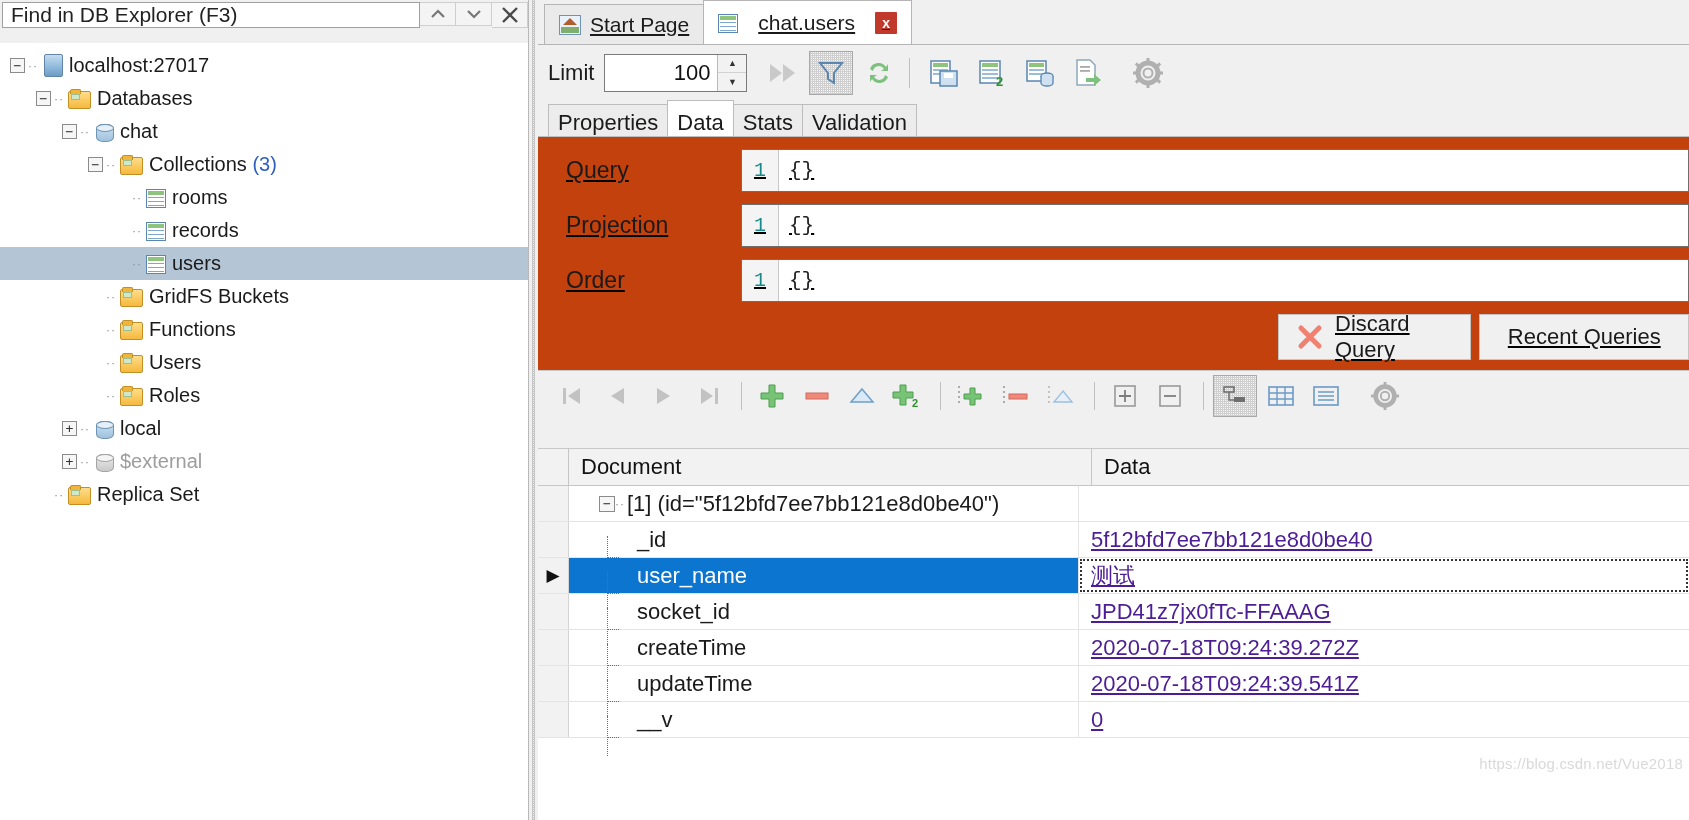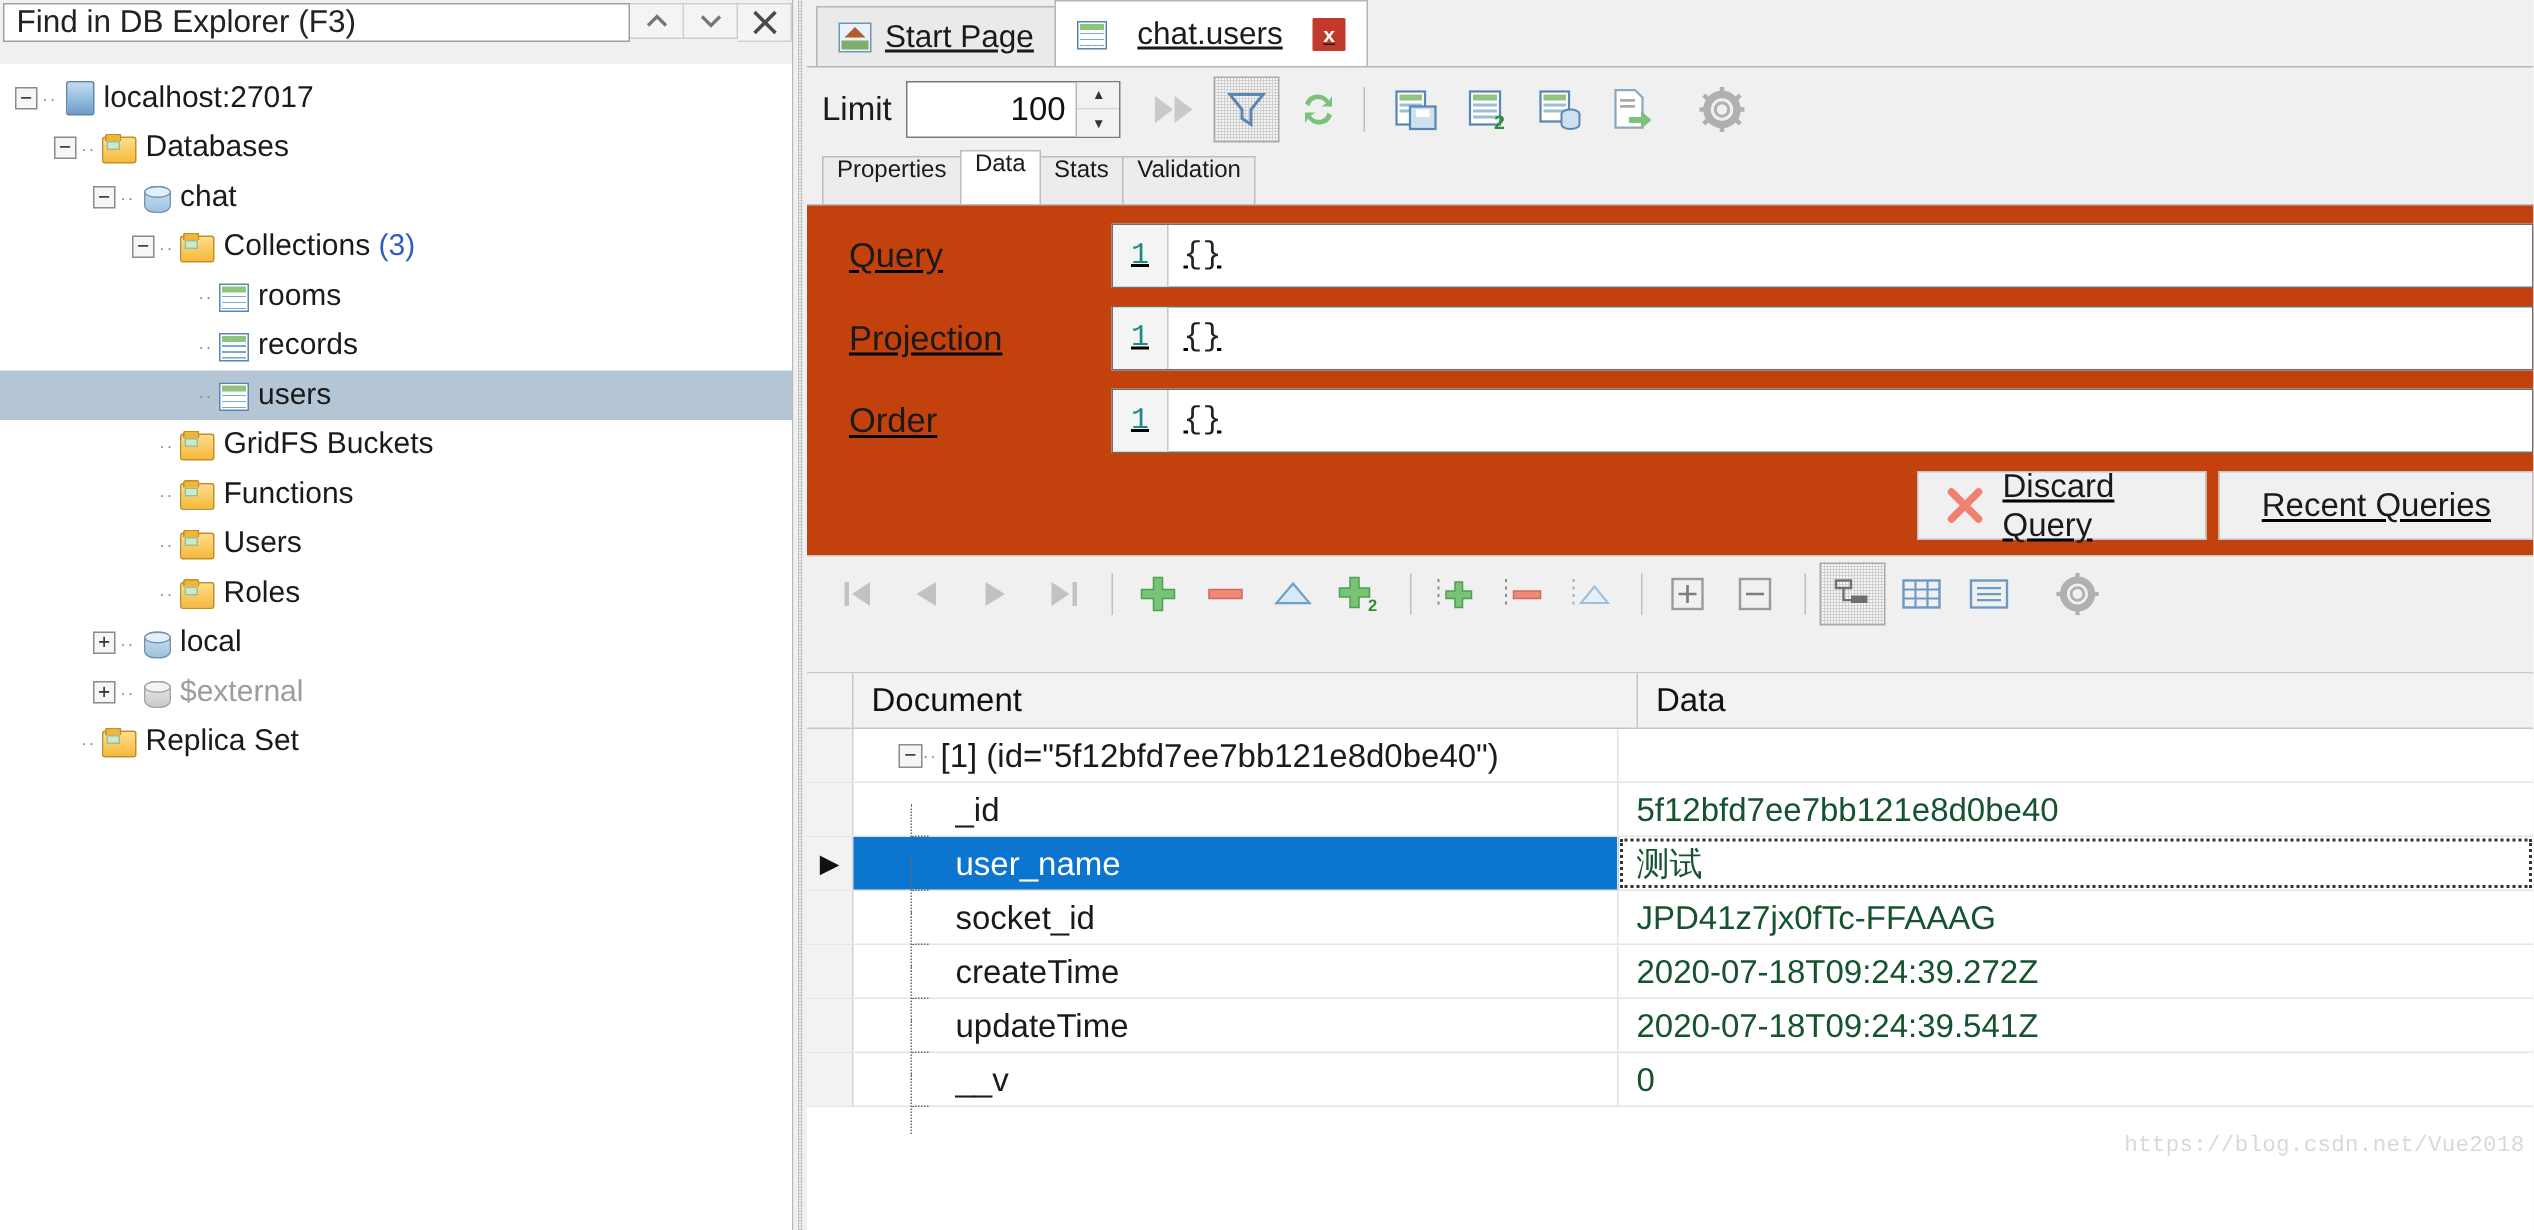--- a/index.html
+++ b/index.html
@@ -181,22 +181,22 @@
     background-size:2px 2px;background-color:#f6f6f6;
   }
   .tb-sep{width:1px;height:30px;background:#bfbfbf;margin:0 8px;}
 
   
   .subtabs{
     display:flex;align-items:flex-end;padding-left:10px;height:36px;
     background:#f0f0f0;
   }
   .subtab{
-    height:32px;padding:0 9px;display:flex;align-items:flex-start;
-    font-size:16px;color:#1a1a1a;border:1px solid #bdbdbd;border-bottom:none;
+    height:32px;padding:0 9px;display:flex;align-items:flex-end;
+    font-size:22px;color:#1a1a1a;border:1px solid #bdbdbd;border-bottom:none;
     background:#ececec;margin-right:-1px;box-sizing:border-box;
   }
   .subtab.active{background:#ffffff;height:36px;position:relative;z-index:2;}
 
   
   .query-panel{
     background:#c2410c;border-top:1px solid #bdbdbd;padding:12px 0 10px 0;
     position:relative;
     text-decoration:underline;
   }
@@ -260,21 +260,21 @@
   .g-sel{
     width:30px;background:#f2f2f2;border-right:1px solid #d4d4d4;
     display:flex;align-items:center;justify-content:center;color:#111;font-size:17px;
   }
   .g-doc{
     width:510px;display:flex;align-items:center;position:relative;
     border-right:1px solid #e4e4e4;box-sizing:border-box;
   }
   .g-data{
     flex:1;display:flex;align-items:center;padding-left:12px;
-    color:#14532d;box-sizing:border-box;
+    color:#4c1d95;box-sizing:border-box;text-decoration:underline;
   }
   .g-doc .txt{color:#1a1a1a;white-space:nowrap;}
   .row-selected .g-doc{background:#0b75cf;}
   .row-selected .g-doc .txt{color:#ffffff;}
   .row-selected .g-data{
     outline:2px dotted #333;outline-offset:-3px;
   }
   .dotline{
     position:absolute;border-left:1px dotted #6d6d6d;
   }
@@ -282,21 +282,21 @@
     position:absolute;border-top:1px dotted #6d6d6d;
   }
   .expander{
     width:16px;height:16px;border:1px solid #8b8b8b;background:#f6f6f6;
     display:inline-flex;align-items:center;justify-content:center;
     font-size:13px;line-height:1;color:#333;box-sizing:border-box;
     font-family:"DejaVu Sans Mono",monospace;
   }
   .watermark{
     position:absolute;right:6px;bottom:48px;
-    font-size:15px;color:#d9d9d9;letter-spacing:.2px;pointer-events:none;font-family:Liberation Mono, monospace;
+    font-size:15px;color:#d9d9d9;letter-spacing:.2px;pointer-events:none;
   }
 
   
   svg{display:block;}
 </style>
 </head>
 <body>
 
 <div class="app">
 

